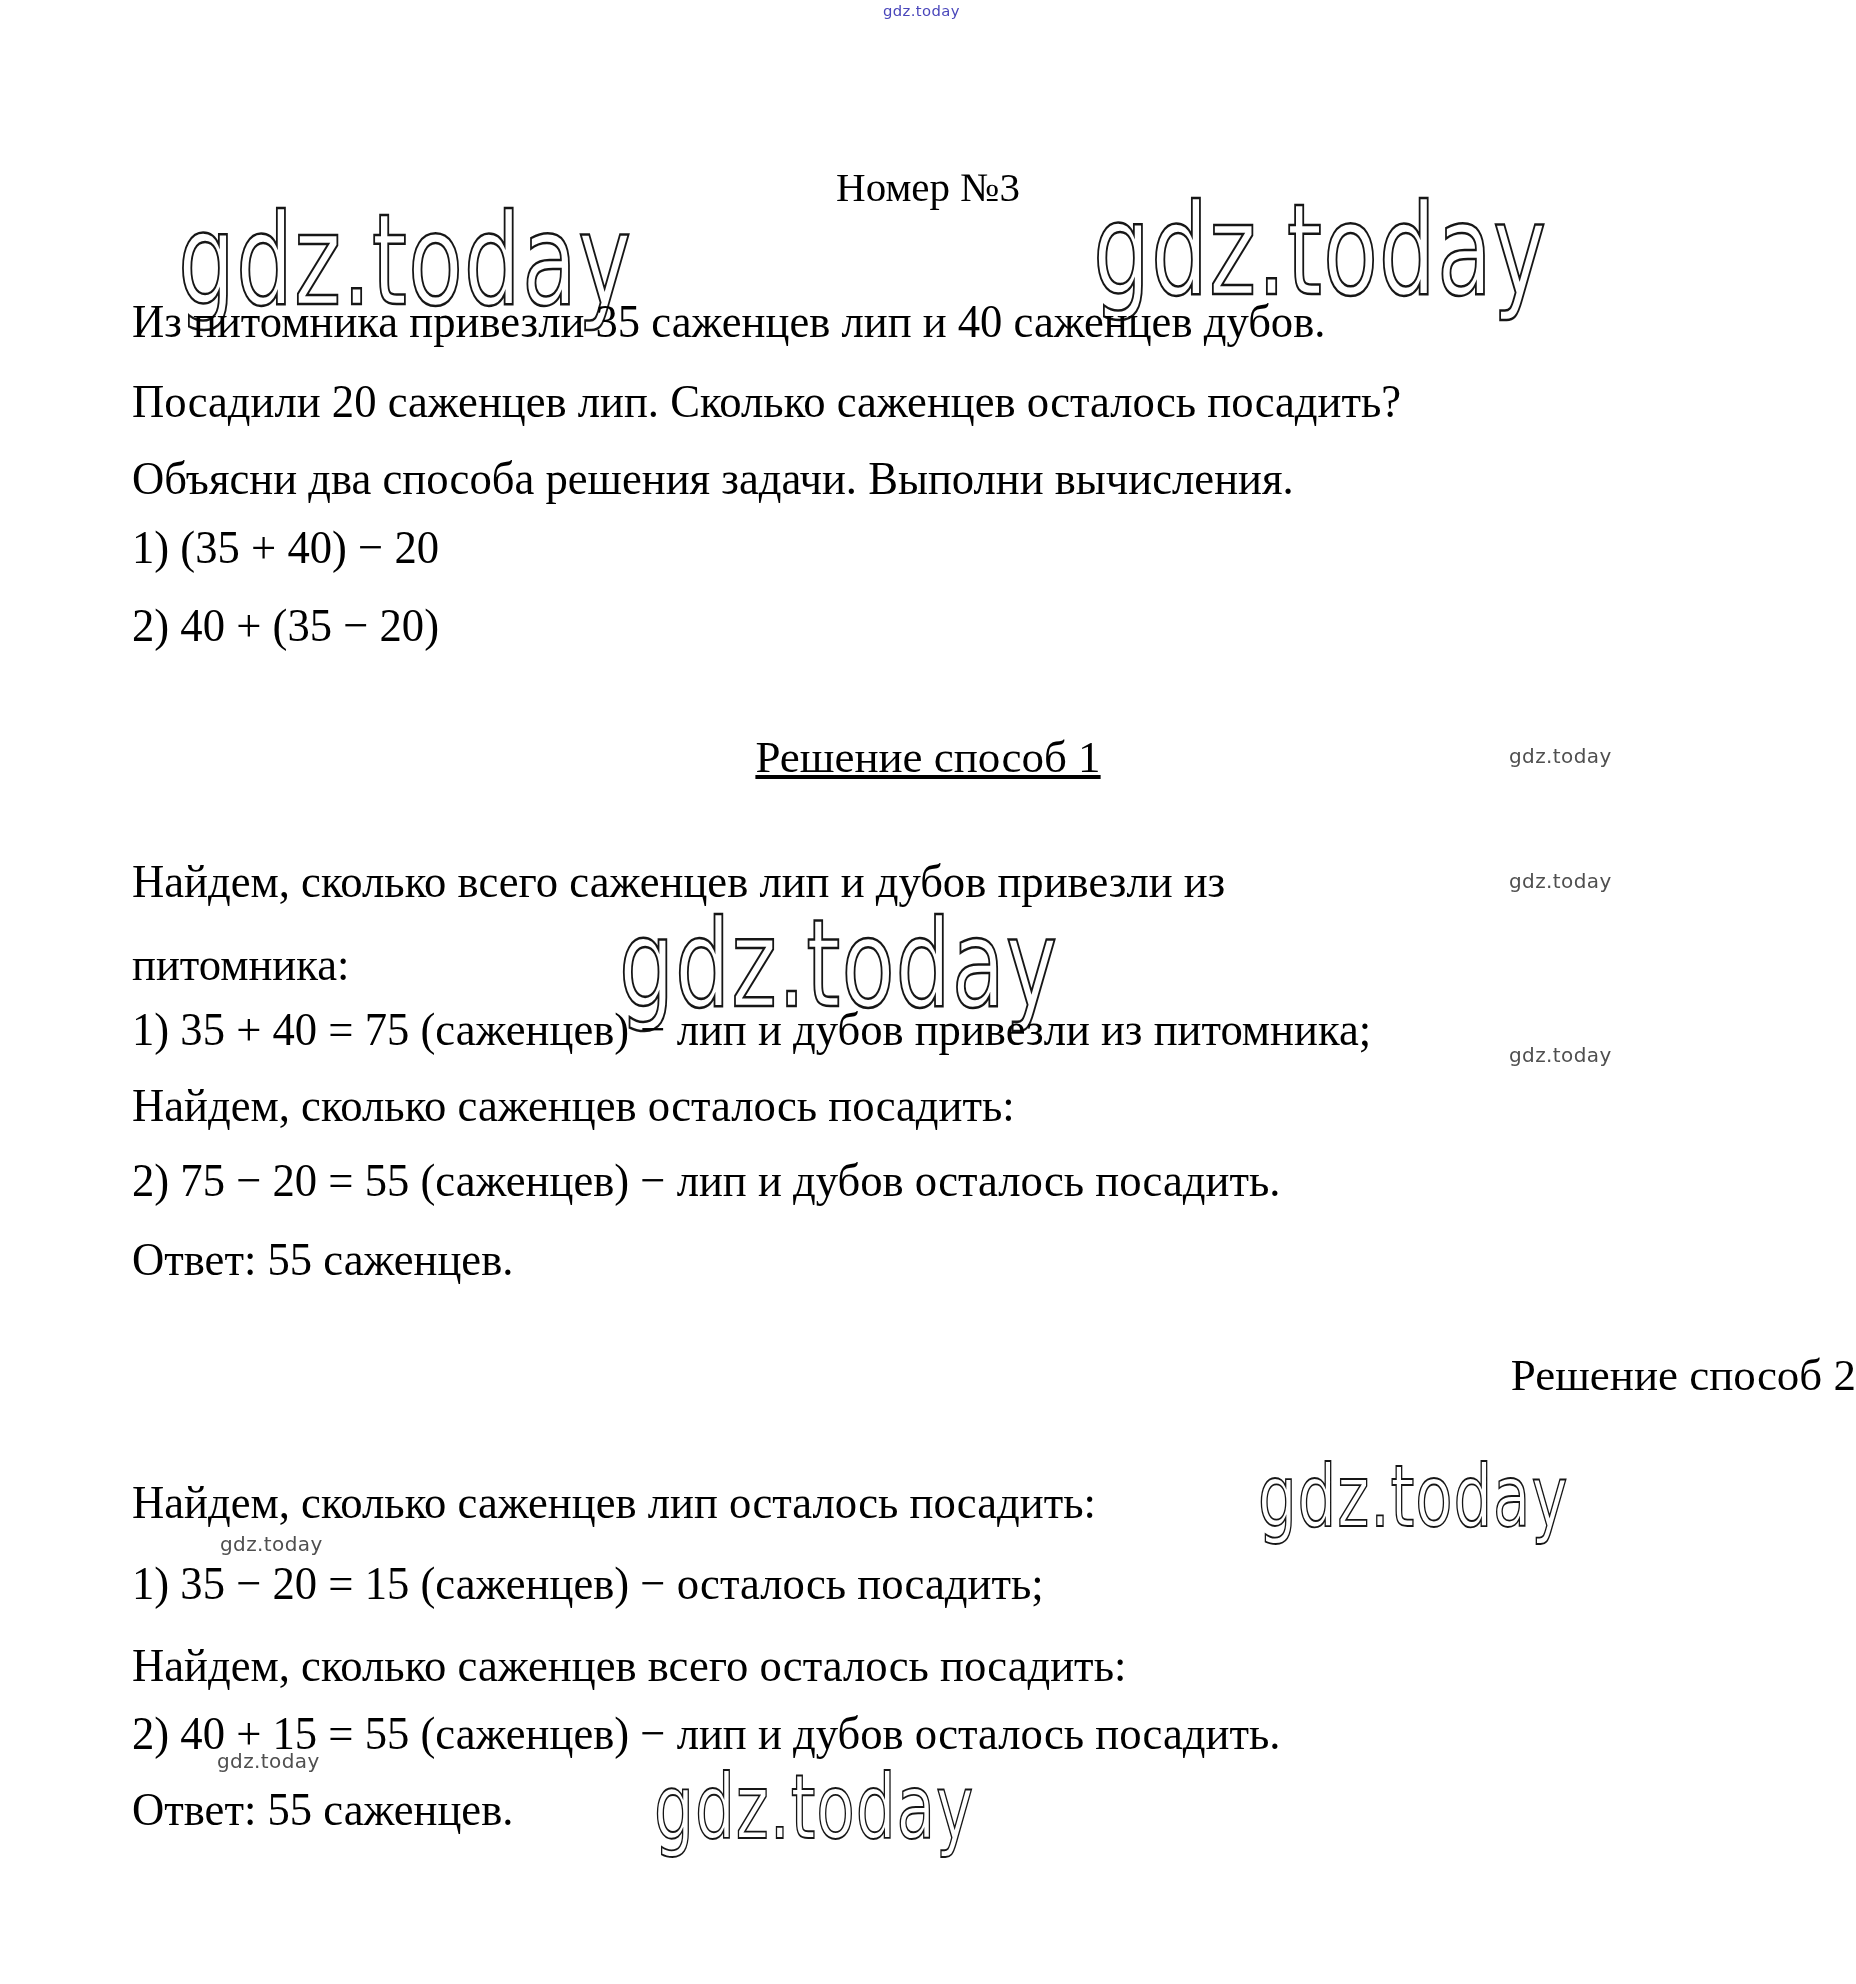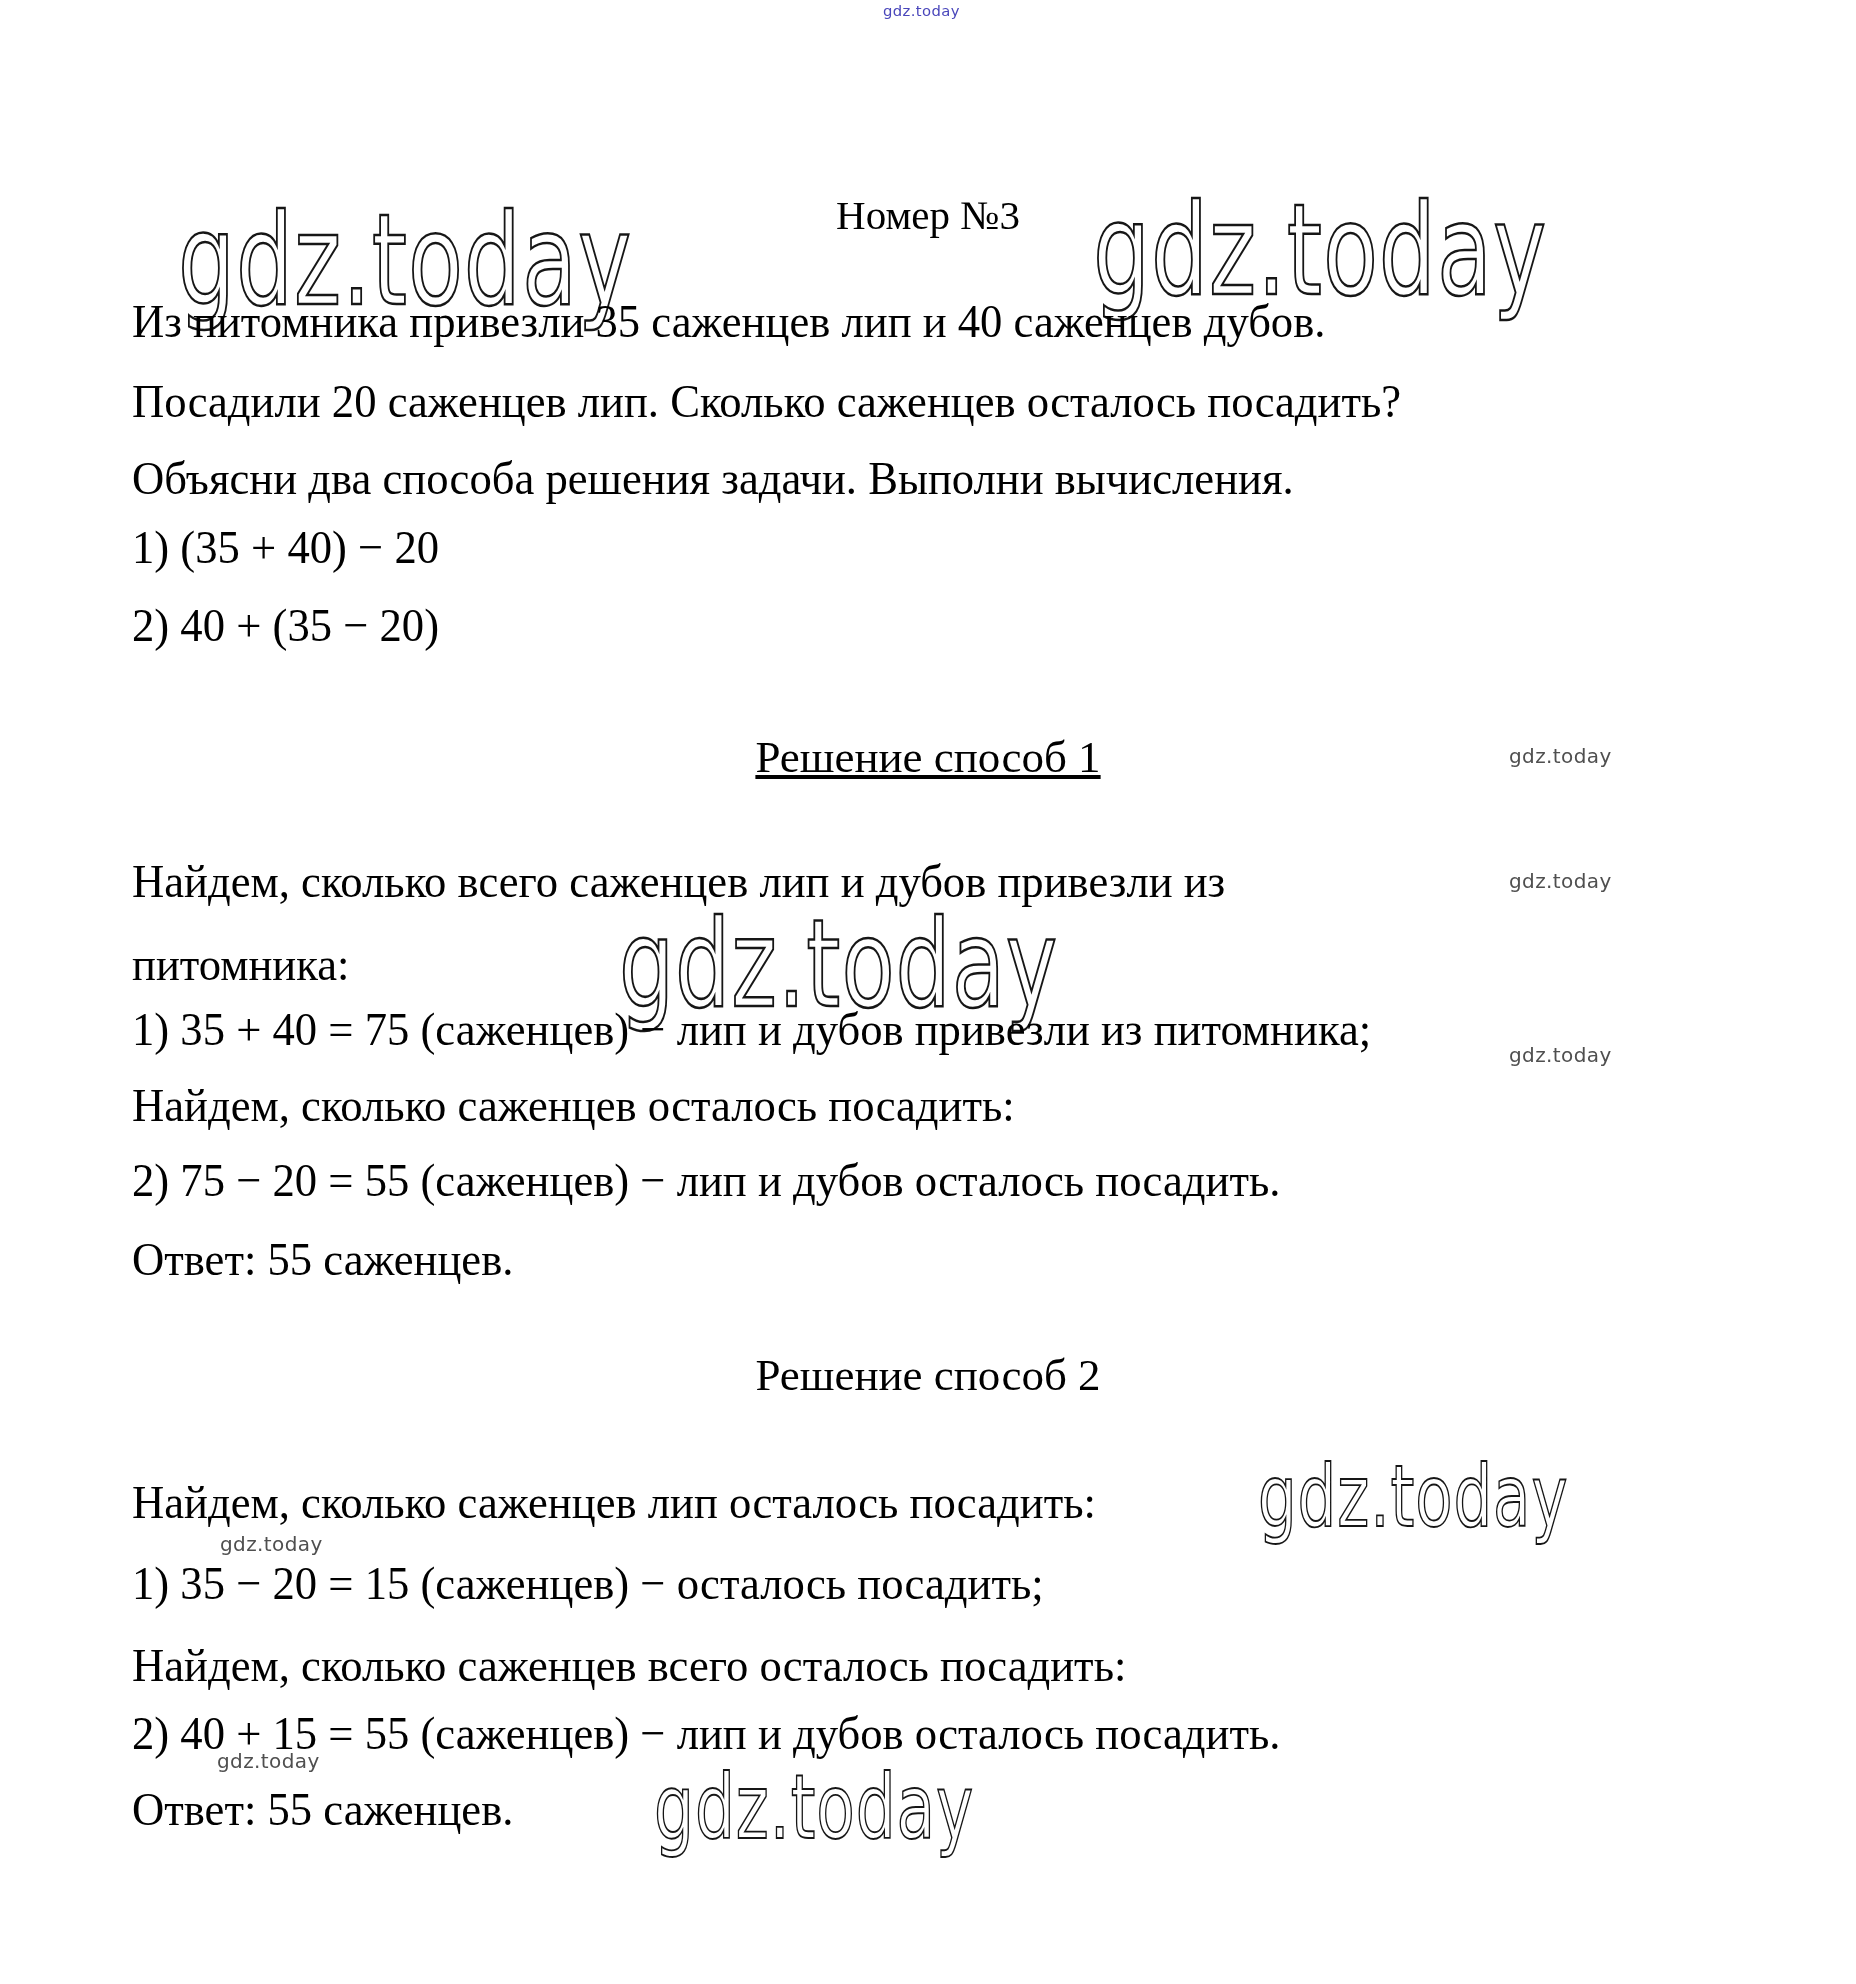--- a/index.html
+++ b/index.html
@@ -77,21 +77,21 @@
     line-height:1;
   }
 </style>
 </head>
 <body>
 
 <div class="page">
 
   <div class="wm-top" style="left:883px; top:4.3px;">gdz.today</div>
 
-  <div class="heading title" style="top:192px;">Номер №3</div>
+  <div class="heading title" style="top:164px;">Номер №3</div>
 
   <div class="wm lg" style="left:178px; top:198px;">gdz.today</div>
   <div class="wm lg" style="left:1093px; top:188px;">gdz.today</div>
 
   <div class="line" style="top:294px;">Из питомника привезли 35 саженцев лип и 40 саженцев дубов.</div>
   <div class="line" style="top:374px;">Посадили 20 саженцев лип. Сколько саженцев осталось посадить?</div>
   <div class="line" style="top:451px;">Объясни два способа решения задачи. Выполни вычисления.</div>
   <div class="line" style="top:520px;">1) (35 + 40) − 20</div>
   <div class="line" style="top:598px;">2) 40 + (35 − 20)</div>
 
@@ -104,21 +104,21 @@
   <div class="wm lg" style="left:619px; top:904px; font-size:87px;">gdz.today</div>
 
   <div class="line" style="top:937px;">питомника:</div>
   <div class="line" style="top:1002px;">1) 35 + 40 = 75 (саженцев) − лип и дубов привезли из питомника;</div>
   <div class="wm-small" style="left:1509px; top:1045px;">gdz.today</div>
 
   <div class="line" style="top:1078px;">Найдем, сколько саженцев осталось посадить:</div>
   <div class="line" style="top:1153px;">2) 75 − 20 = 55 (саженцев) − лип и дубов осталось посадить.</div>
   <div class="line" style="top:1232px;">Ответ: 55 саженцев.</div>
 
-  <div class="heading" style="top:1350px;">Решение способ 2</div>
+  <div class="heading" style="top:1350px;text-align:right;">Решение способ 2</div>
 
   <div class="line" style="top:1475px;">Найдем, сколько саженцев лип осталось посадить:</div>
   <div class="wm med" style="left:1258px; top:1453px;">gdz.today</div>
 
   <div class="wm-small" style="left:220px; top:1534px;">gdz.today</div>
   <div class="line" style="top:1556px;">1) 35 − 20 = 15 (саженцев) − осталось посадить;</div>
 
   <div class="line" style="top:1638px;">Найдем, сколько саженцев всего осталось посадить:</div>
   <div class="line" style="top:1706px;">2) 40 + 15 = 55 (саженцев) − лип и дубов осталось посадить.</div>
 

